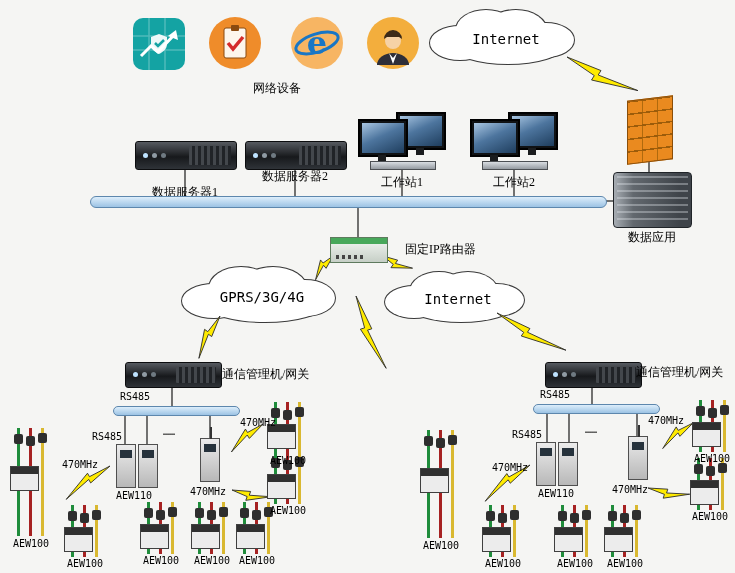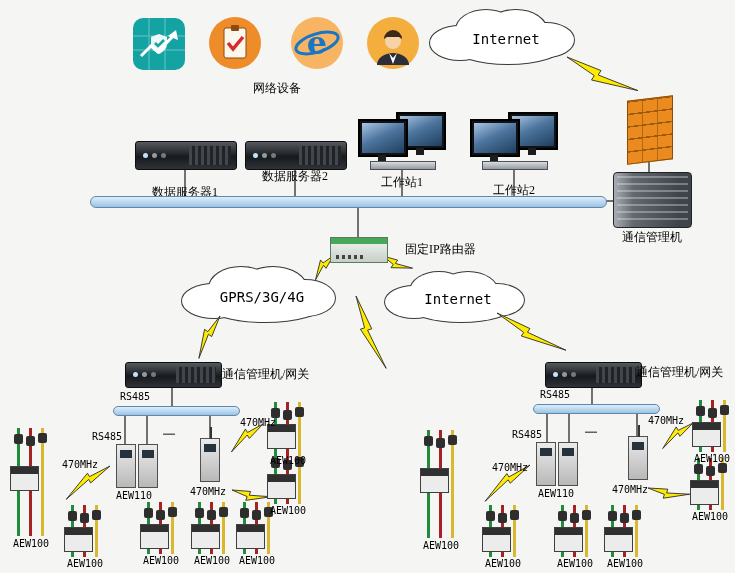--- a/index.html
+++ b/index.html
@@ -242,25 +242,25 @@
       </div>
     <div class="mon m1">
         <div class="scr"></div>
       </div>
     <div class="kb"></div>
   </div>
 
   <div class="zl" style="left:185px;top:184px">数据服务器1</div>
   <div class="zl" style="left:295px;top:168px">数据服务器2</div>
   <div class="zl" style="left:402px;top:174px">工作站1</div>
-  <div class="zl" style="left:514px;top:182px">工作站2</div>
+  <div class="zl" style="left:514px;top:174px">工作站2</div>
 
   <div class="firewall"></div>
   <div class="netdev"></div>
-  <div class="zl" style="left:652px;top:229px">通信管理机</div>
+  <div class="zl" style="left:652px;top:229px">数据应用</div>
 
   <div class="bus" style="left:90px;top:196px;width:515px"></div>
 
   <div class="router">
     <i class="stripe"></i>
     <i class="ports"></i>
   </div>
   <div class="zl la" style="left:405px;top:241px">固定IP路由器</div>
 
   <div class="server" style="left:125px;top:362px;width:95px;height:24px">

